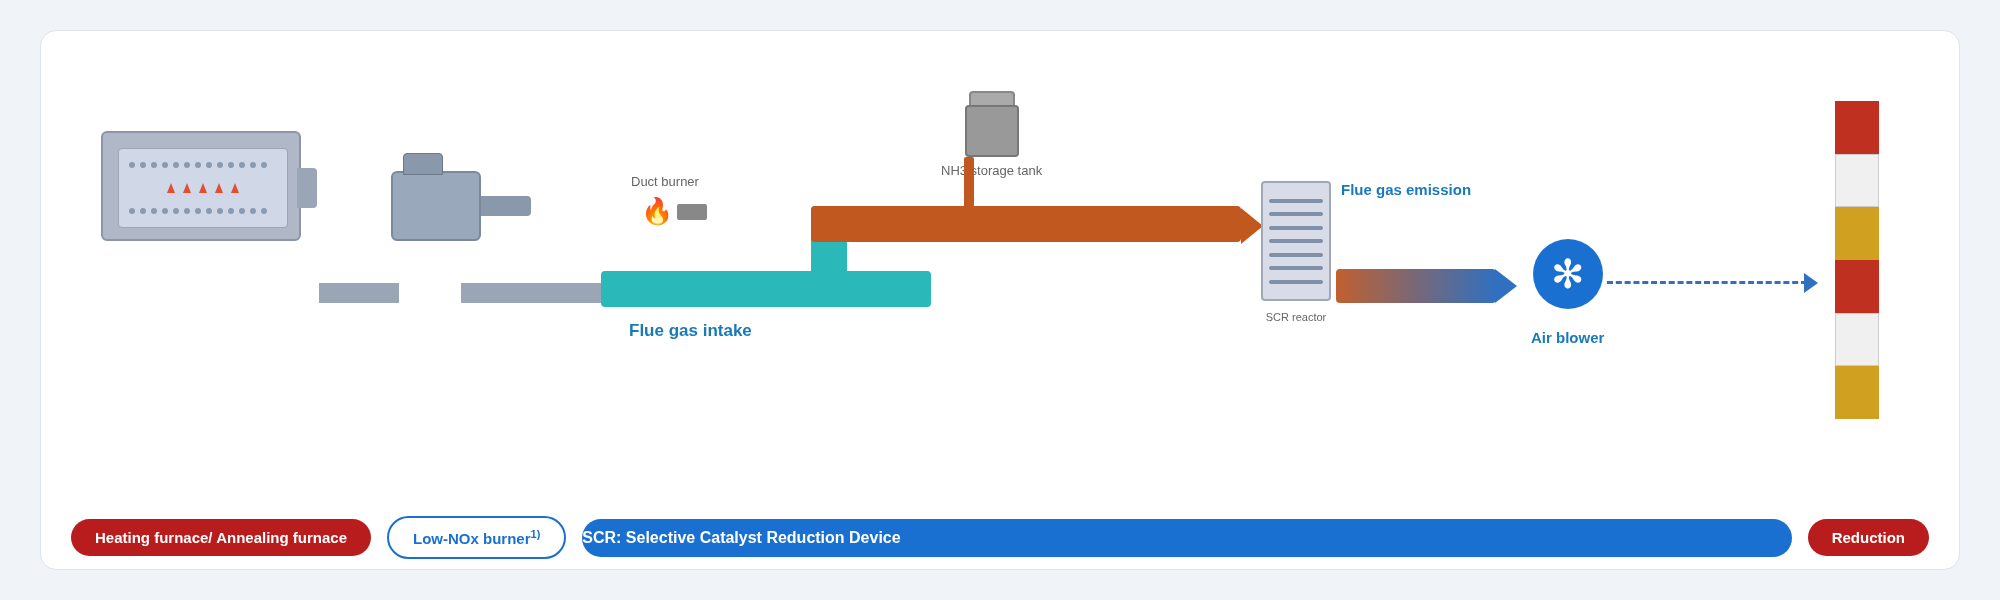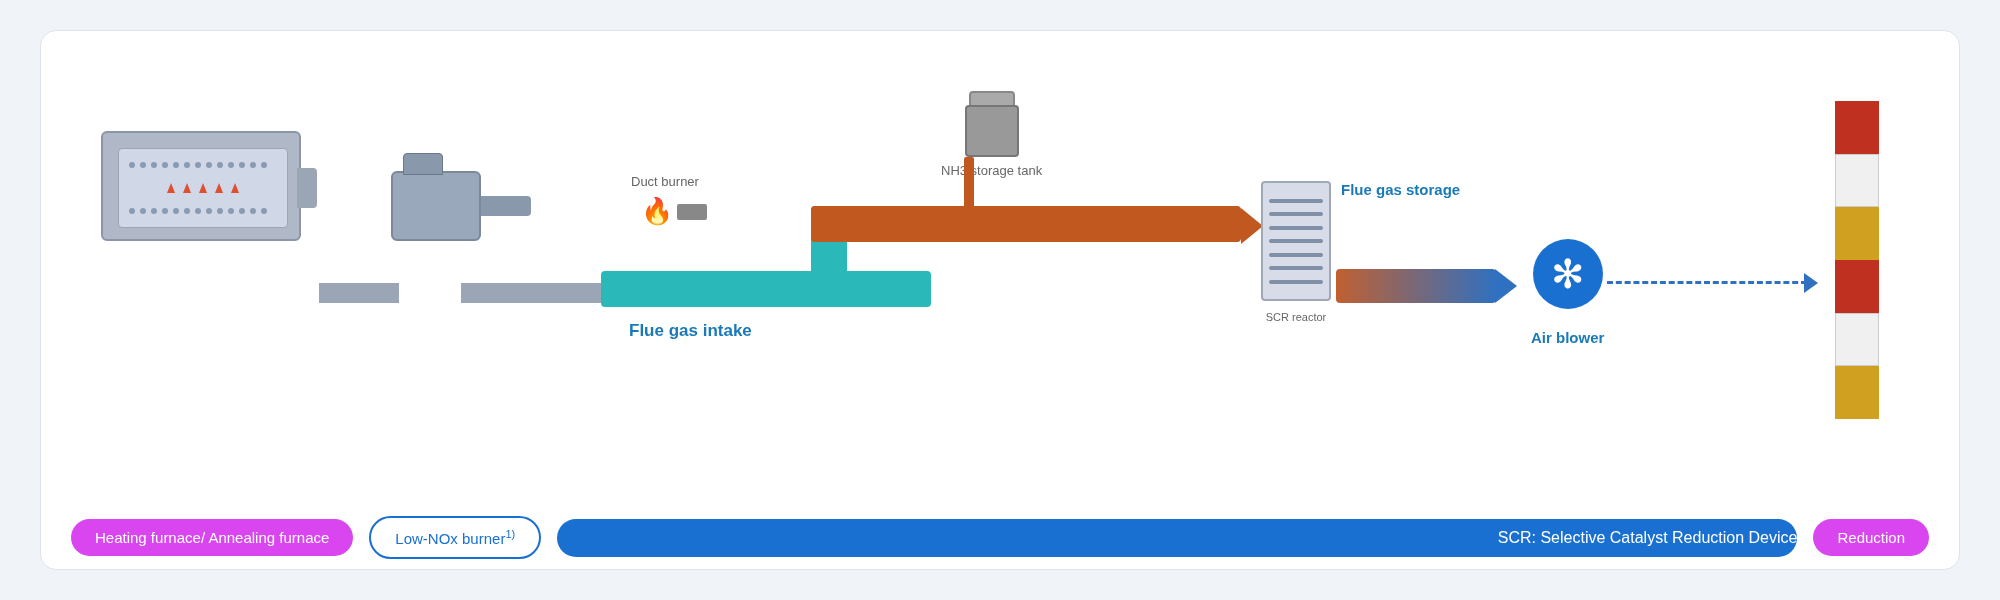--- a/index.html
+++ b/index.html
@@ -395,48 +395,48 @@
     .bottom-labels {
       position: absolute;
       bottom: 10px;
       left: 30px;
       right: 30px;
       display: flex;
       align-items: center;
       gap: 16px;
     }
     .badge-filled {
-      background: #d946ef;
+      background: #b91c1c;
       color: white;
       border-radius: 30px;
       padding: 10px 24px;
       font-size: 15px;
-      font-weight: normal;
+      font-weight: bold;
       text-align: left;
       white-space: nowrap;
     }
     .badge-outline {
       background: white;
       color: #1a70d0;
       border: 2px solid #1a70d0;
       border-radius: 30px;
       padding: 10px 24px;
       font-size: 15px;
-      font-weight: normal;
+      font-weight: bold;
       text-align: center;
       white-space: nowrap;
     }
     .badge-filled-large {
       background: #1a70d0;
       color: white;
       border-radius: 30px;
       padding: 10px 0;
       font-size: 16px;
-      font-weight: normal;
-      text-align: right;
+      font-weight: bold;
+      text-align: left;
       white-space: nowrap;
       flex: 1;
     }
     .superscript {
       font-size: 11px;
       vertical-align: super;
     }
 
     
     .connector-line {
@@ -555,21 +555,21 @@
         <div class="scr-line"></div>
         <div class="scr-line"></div>
         <div class="scr-line"></div>
         <div class="scr-line"></div>
         <div class="scr-line"></div>
         <div class="scr-line"></div>
         <div class="scr-label">SCR reactor</div>
       </div>
     </div>
 
-    <div class="flue-gas-emission-label">Flue gas storage</div>
+    <div class="flue-gas-emission-label">Flue gas emission</div>
 
     <div class="scr-output-arrow"></div>
     <div class="scr-output-arrowhead"></div>
 
     <div class="air-blower-group">
       <div class="air-blower-icon">
         <div class="air-blower-circle">
           <span class="air-blower-fan">✻</span>
         </div>
       </div>

